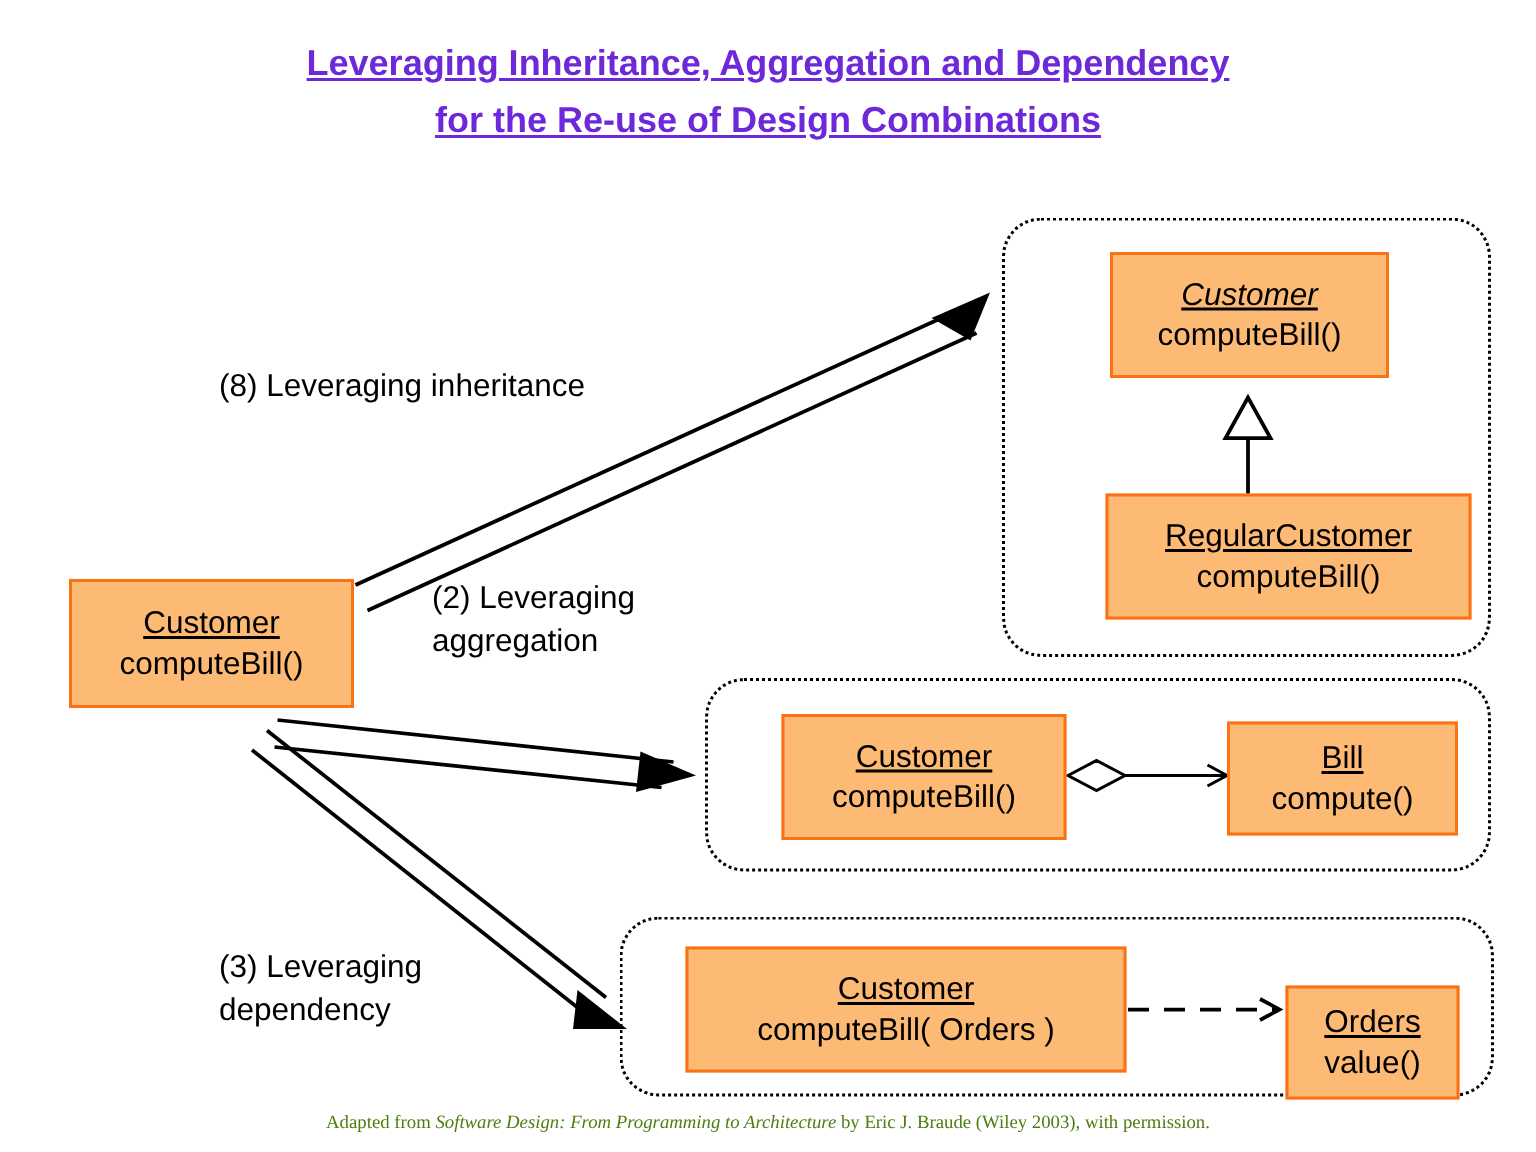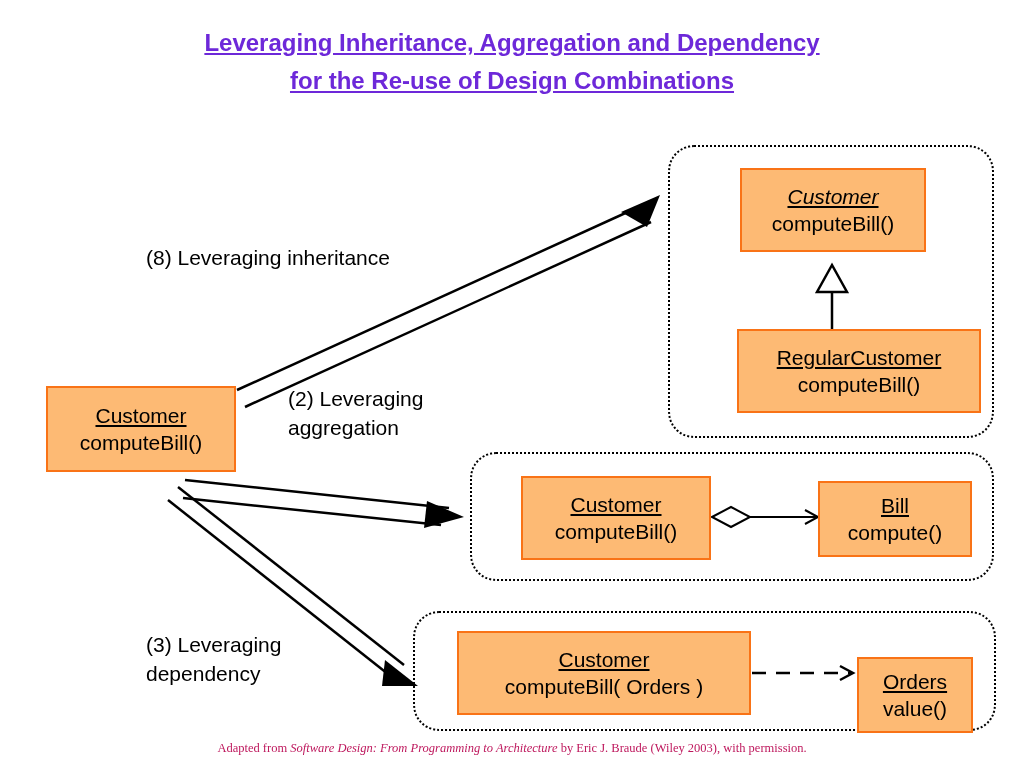--- a/index.html
+++ b/index.html
@@ -78,21 +78,21 @@
   }
 
   .footnote {
     position: absolute;
     left: 0;
     top: 741px;
     width: 1024px;
     text-align: center;
     font-family: "Liberation Serif", serif;
     font-size: 12.5px;
-    color: #be185d;
+    color: #4d7c0f;
   }
   .footnote .it { font-style: italic; }
 </style>
 </head>
 <body>
 
 <div id="page">
 
   <div class="title">
     <span>Leveraging Inheritance, Aggregation and Dependency</span>

